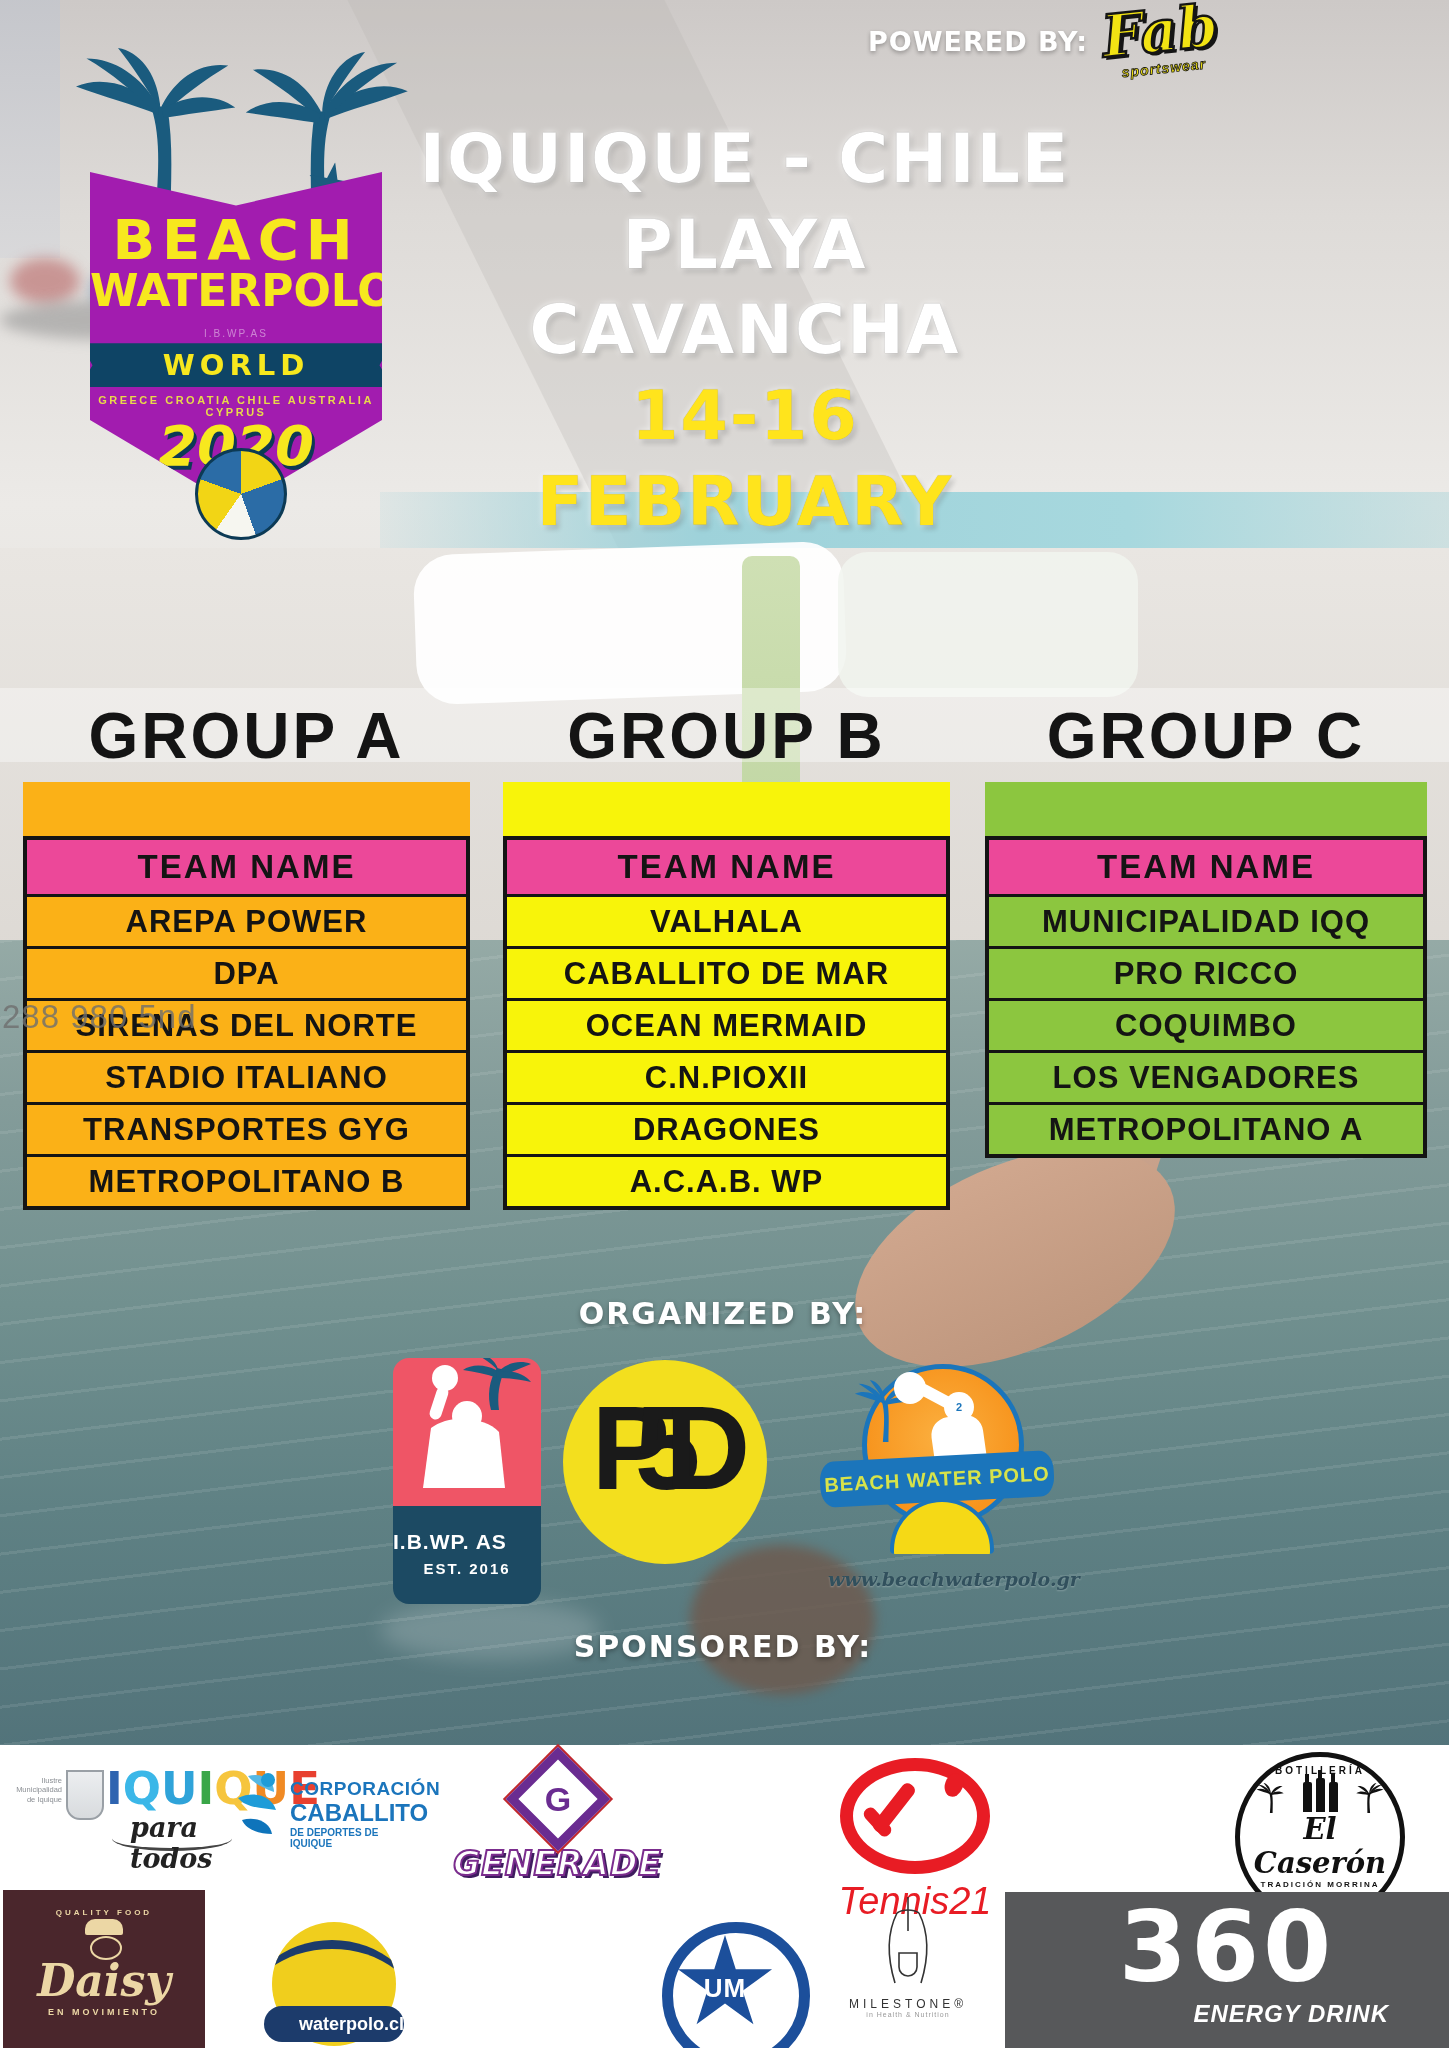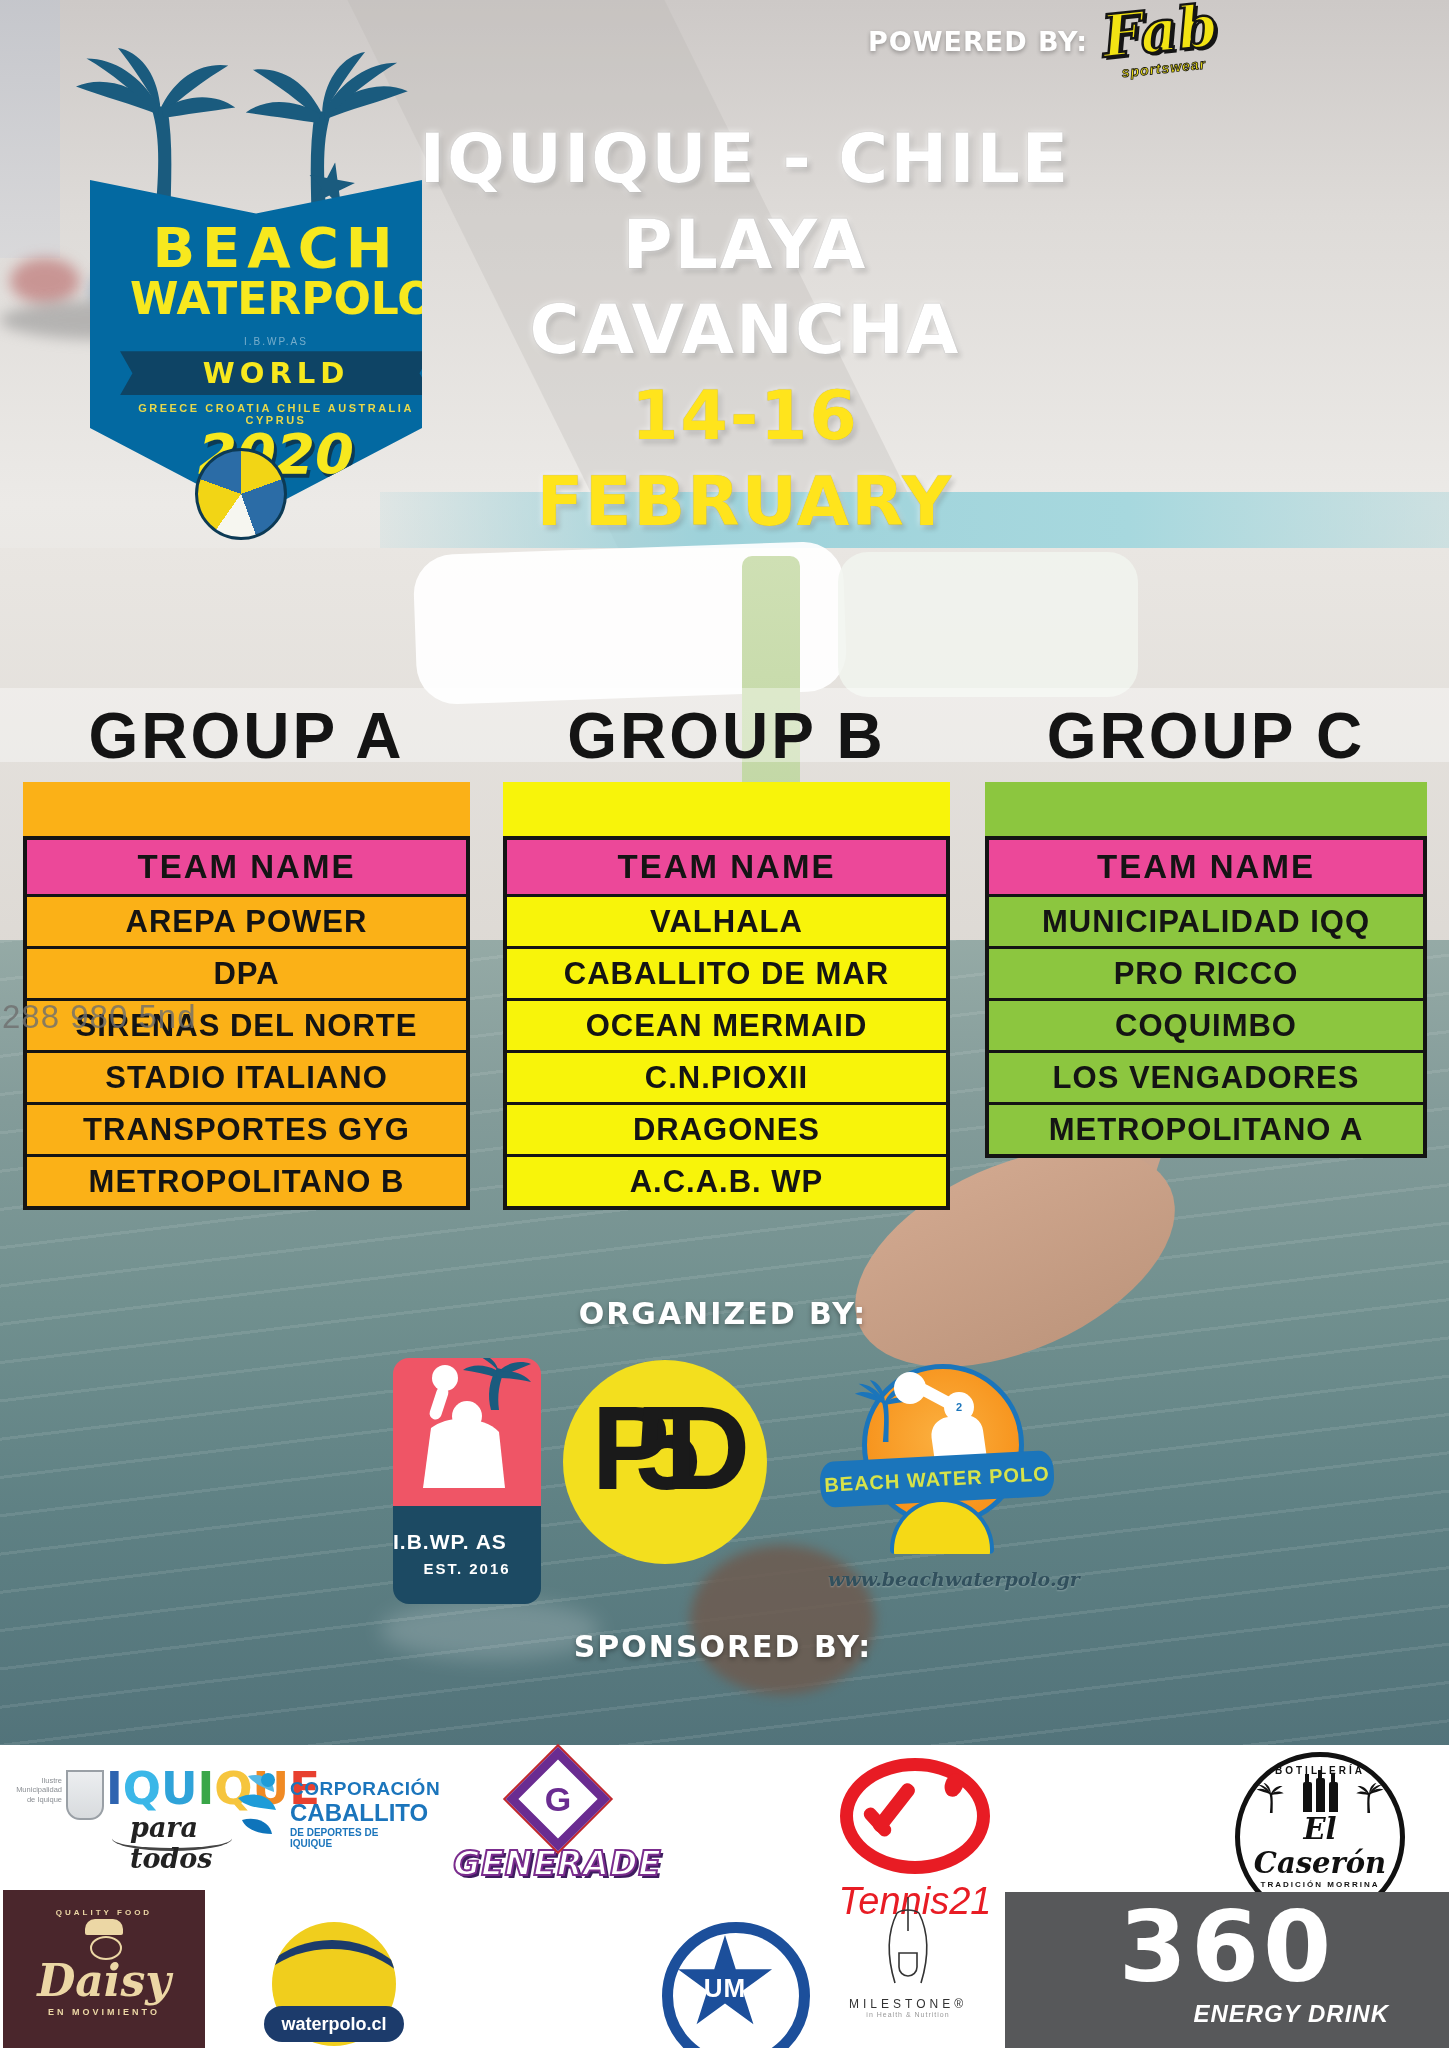--- a/index.html
+++ b/index.html
@@ -35,22 +35,22 @@
   .hair{left:690px;top:1545px;width:185px;height:150px;background:#6d5b50;border-radius:50%;
         filter:blur(6px);opacity:.85;}
   .splash{background:rgba(255,255,255,.5);border-radius:50%;filter:blur(10px);}
 
   
   .logo{left:55px;top:40px;width:372px;height:540px;}
   .palm{position:absolute;}
   .palm svg{display:block;}
   .star{position:absolute;background:#1a5b7e;
         clip-path:polygon(50% 0%,61% 35%,98% 35%,68% 57%,79% 91%,50% 70%,21% 91%,32% 57%,2% 35%,39% 35%);}
-  .shield{position:absolute;left:35px;top:140px;width:292px;height:335px;background:#0369a1;
-          clip-path:polygon(0 0,50% 10%,100% 0,100% 74%,50% 100%,0 74%);text-align:center;padding-left:40px;}
+  .shield{position:absolute;left:35px;top:132px;width:292px;height:335px;background:#a21caf;
+          clip-path:polygon(0 0,50% 10%,100% 0,100% 74%,50% 100%,0 74%);text-align:center;}
   .lg-beach{margin-top:40px;font-size:56px;font-weight:900;color:#f7e81e;letter-spacing:7px;
             font-family:"DejaVu Sans","Liberation Sans",sans-serif;line-height:1;}
   .lg-wp{font-size:44px;font-weight:900;color:#f7e81e;letter-spacing:0px;line-height:1.05;
          font-family:"DejaVu Sans","Liberation Sans",sans-serif;}
   .lg-sub{margin-top:14px;font-size:10px;color:rgba(255,255,255,.45);letter-spacing:2px;}
   .ribbon{margin:4px -10px 0;height:44px;line-height:44px;background:#0e4465;
           clip-path:polygon(0 0,100% 0,96% 50%,100% 100%,0 100%,4% 50%);
           font-size:29px;font-weight:900;color:#f7e81e;letter-spacing:5px;
           font-family:"DejaVu Sans","Liberation Sans",sans-serif;}
   .lg-countries{margin-top:7px;font-size:11px;font-weight:700;color:#e8d94b;letter-spacing:2.5px;}
@@ -181,21 +181,21 @@
   .daisy-face{position:absolute;left:13px;top:17px;width:28px;height:20px;border:2px solid #ecd7a5;border-radius:50%;}
   .daisy-name{font-size:44px;font-weight:700;font-style:italic;line-height:1;
               font-family:"DejaVu Serif","Liberation Serif",serif;}
   .daisy-slogan{margin-top:4px;font-size:9px;letter-spacing:3px;font-weight:700;}
 
   .wpc{left:272px;top:1922px;width:124px;height:124px;}
   .wpc-ball{position:absolute;width:124px;height:124px;border-radius:50%;background:#f0ce1d;overflow:hidden;}
   .wpc-seam{position:absolute;left:-30px;top:18px;width:180px;height:150px;border-radius:50%;
             border-top:9px solid #1c3b6b;}
   .wpc-banner{position:absolute;left:-8px;top:84px;width:140px;height:36px;background:#1c3b6b;border-radius:18px;
-              text-align:center;line-height:36px;font-size:18px;font-weight:700;color:#fff;}
+              text-align:right;line-height:36px;font-size:18px;font-weight:700;color:#fff;}
 
   .um{left:662px;top:1922px;width:126px;height:126px;border-radius:50%;border:11px solid #1c4f9b;background:#fff;}
   .um-star{position:absolute;left:3px;top:2px;width:98px;height:98px;background:#1c4f9b;
            clip-path:polygon(50% 0%,61% 35%,98% 35%,68% 57%,79% 91%,50% 70%,21% 91%,32% 57%,2% 35%,39% 35%);}
   .um-name{position:absolute;left:0;top:40px;width:104px;text-align:center;font-size:26px;font-weight:900;color:#fff;letter-spacing:1px;}
 
   .mil{left:848px;top:1895px;width:120px;text-align:center;}
   .mil-name{margin-top:2px;font-size:12px;font-weight:500;letter-spacing:4px;color:#333;}
   .mil-sub{font-size:7px;letter-spacing:1px;color:#999;}
 

